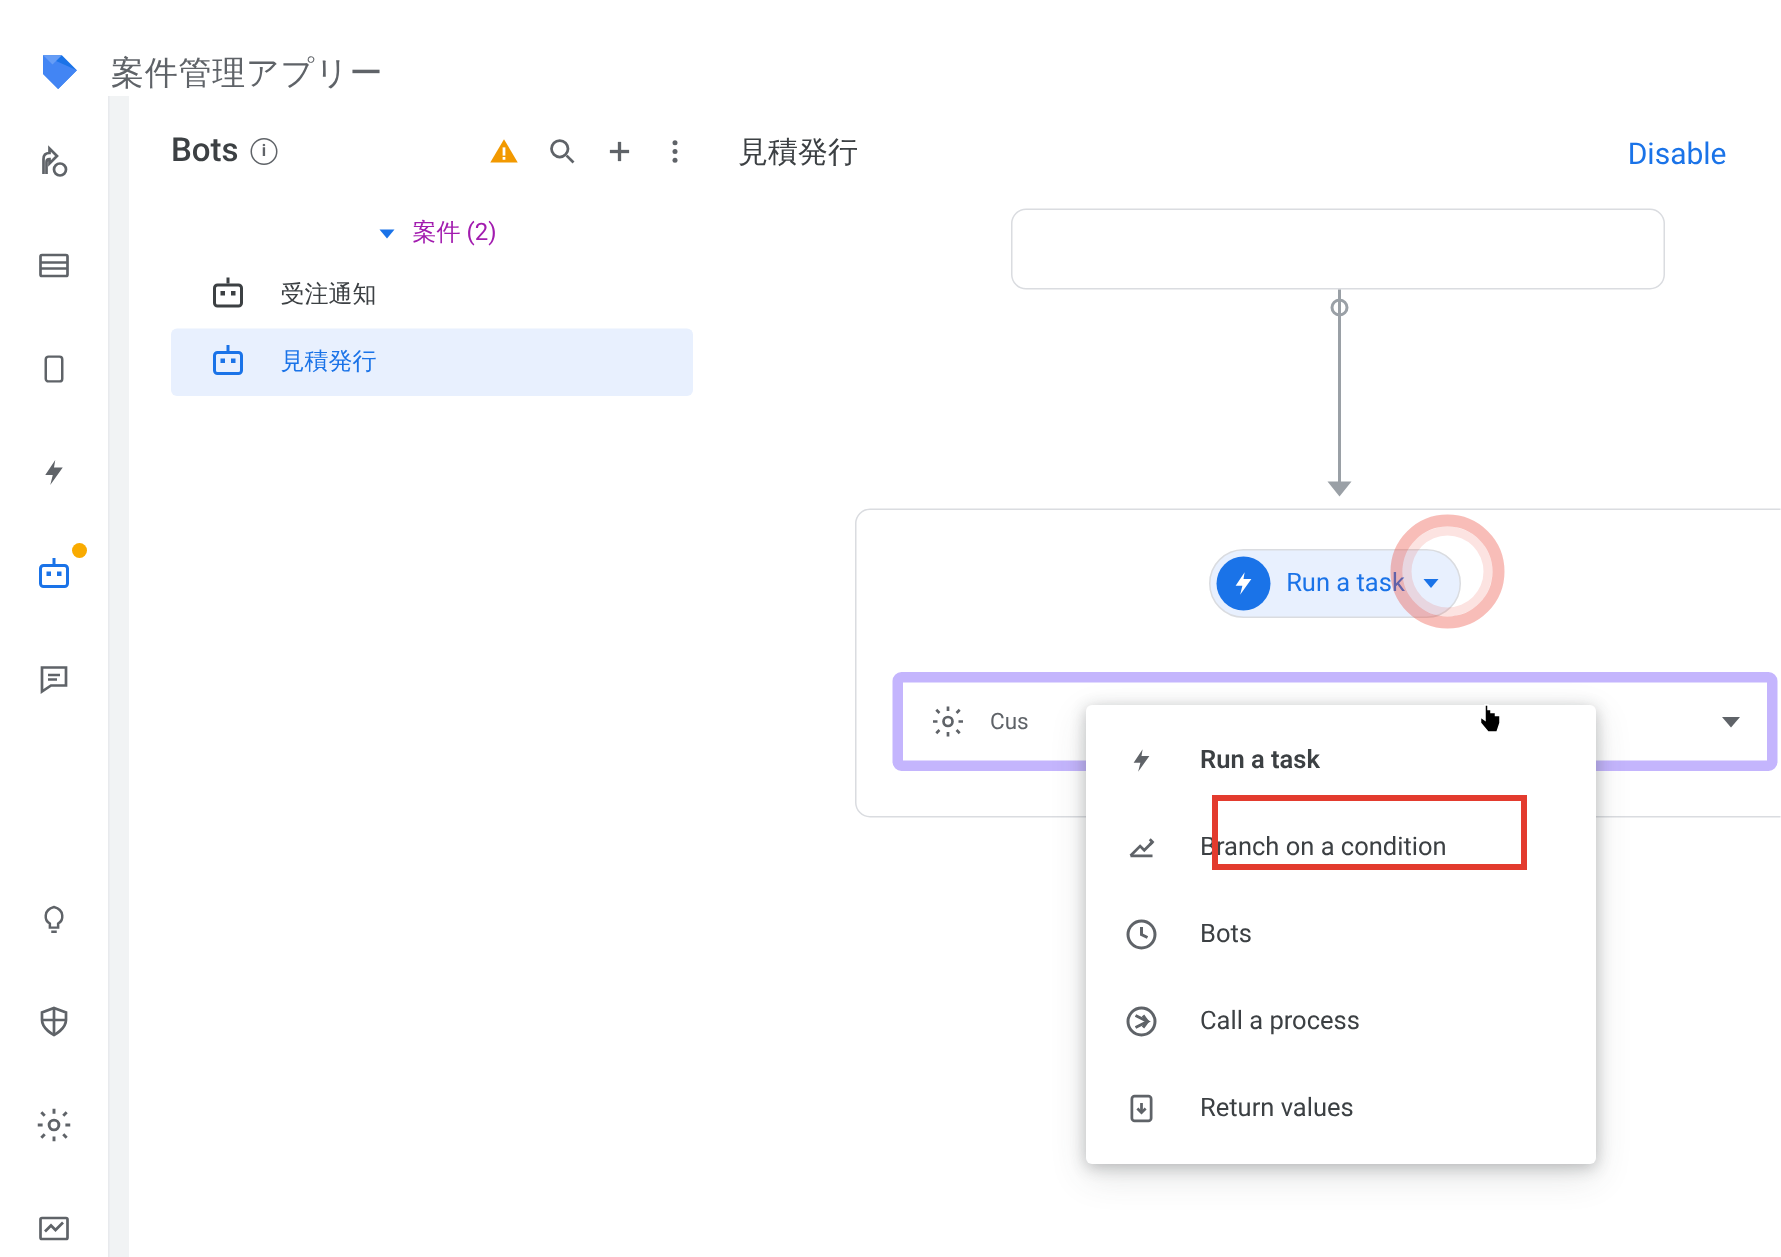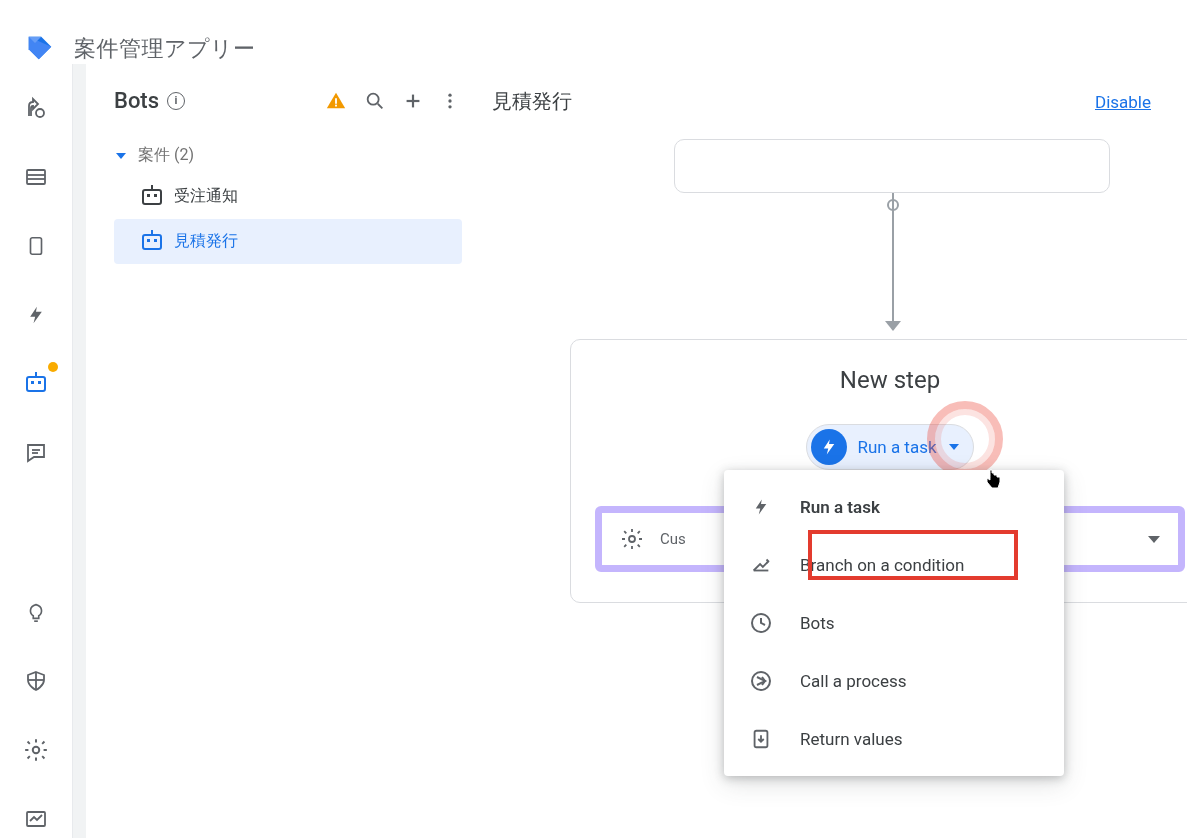--- a/index.html
+++ b/index.html
@@ -100,35 +100,36 @@
     color: #5f6368;
   }
   .bots-actions .ico { cursor: pointer; }
   .warn-tri { color: #f29900; }
 
   .tree-parent {
     display: flex;
     align-items: center;
     gap: 10px;
     padding: 8px 0 8px 2px;
-    color: #737373;
+    color: #a21caf;
     font-size: 16px;
     cursor: pointer;
+    justify-content: center;
   }
   .caret-down {
     width: 0; height: 0;
     border-left: 5px solid transparent;
     border-right: 5px solid transparent;
     border-top: 6px solid #1a73e8;
     margin-right: 2px;
   }
   .tree-item {
     display: flex;
     align-items: center;
-    gap: 12px;
+    gap: 25px;
     padding: 12px 0 12px 28px;
     font-size: 16px;
     color: #3c4043;
     cursor: pointer;
     border-radius: 4px;
     margin-right: 6px;
   }
   .tree-item.selected {
     background: #e8f0fe;
     color: #1a73e8;
@@ -166,23 +167,22 @@
     align-items: center;
     margin-bottom: 24px;
   }
   .main-title {
     font-size: 20px;
     color: #3c4043;
   }
   .disable-link {
     margin-left: auto;
     color: #1a73e8;
-    font-size: 17px;
-    cursor: pointer;
-    text-decoration: underline;
+    font-size: 20px;
+    cursor: pointer;
   }
 
   .flow-canvas {
     position: relative;
     height: 560px;
   }
   .prev-node {
     position: absolute;
     left: 182px; top: 0;
     width: 436px; height: 54px;
@@ -464,21 +464,20 @@
     <span class="disable-link">Disable</span>
   </div>
 
   <div class="flow-canvas">
     <div class="prev-node"></div>
     <div class="conn-dot top"></div>
     <div class="connector"></div>
     <div class="conn-arrow"></div>
 
     <div class="new-step-block">
-      <div class="new-step-title">New step</div>
       <div class="chip-row">
         <div class="task-chip">
           <span class="chip-bolt">
             <svg width="18" height="22" viewBox="0 0 24 24" fill="currentColor">
                 <path d="M13 2 L5 14 L11 14 L9 22 L19 8 L12 8 Z"></path>
               </svg>
           </span>
           <span class="chip-text">Run a task</span>
           <span class="chip-caret"></span>
           <span class="click-ring"></span>

